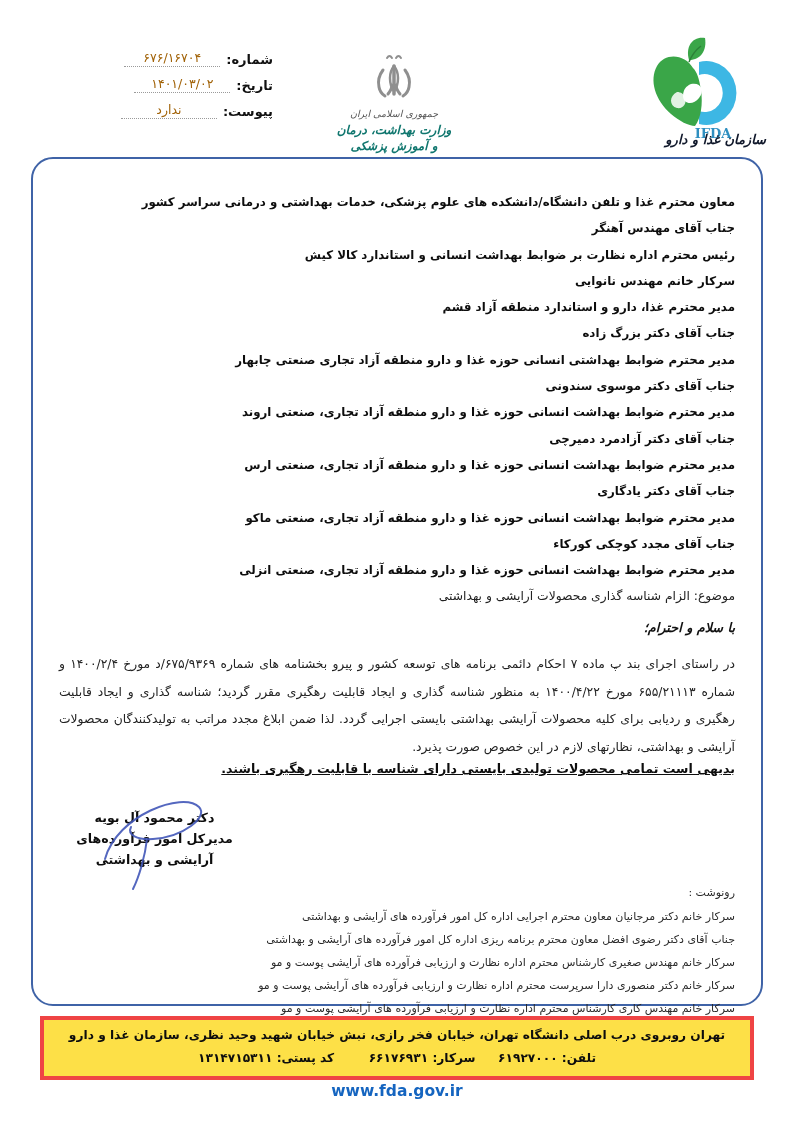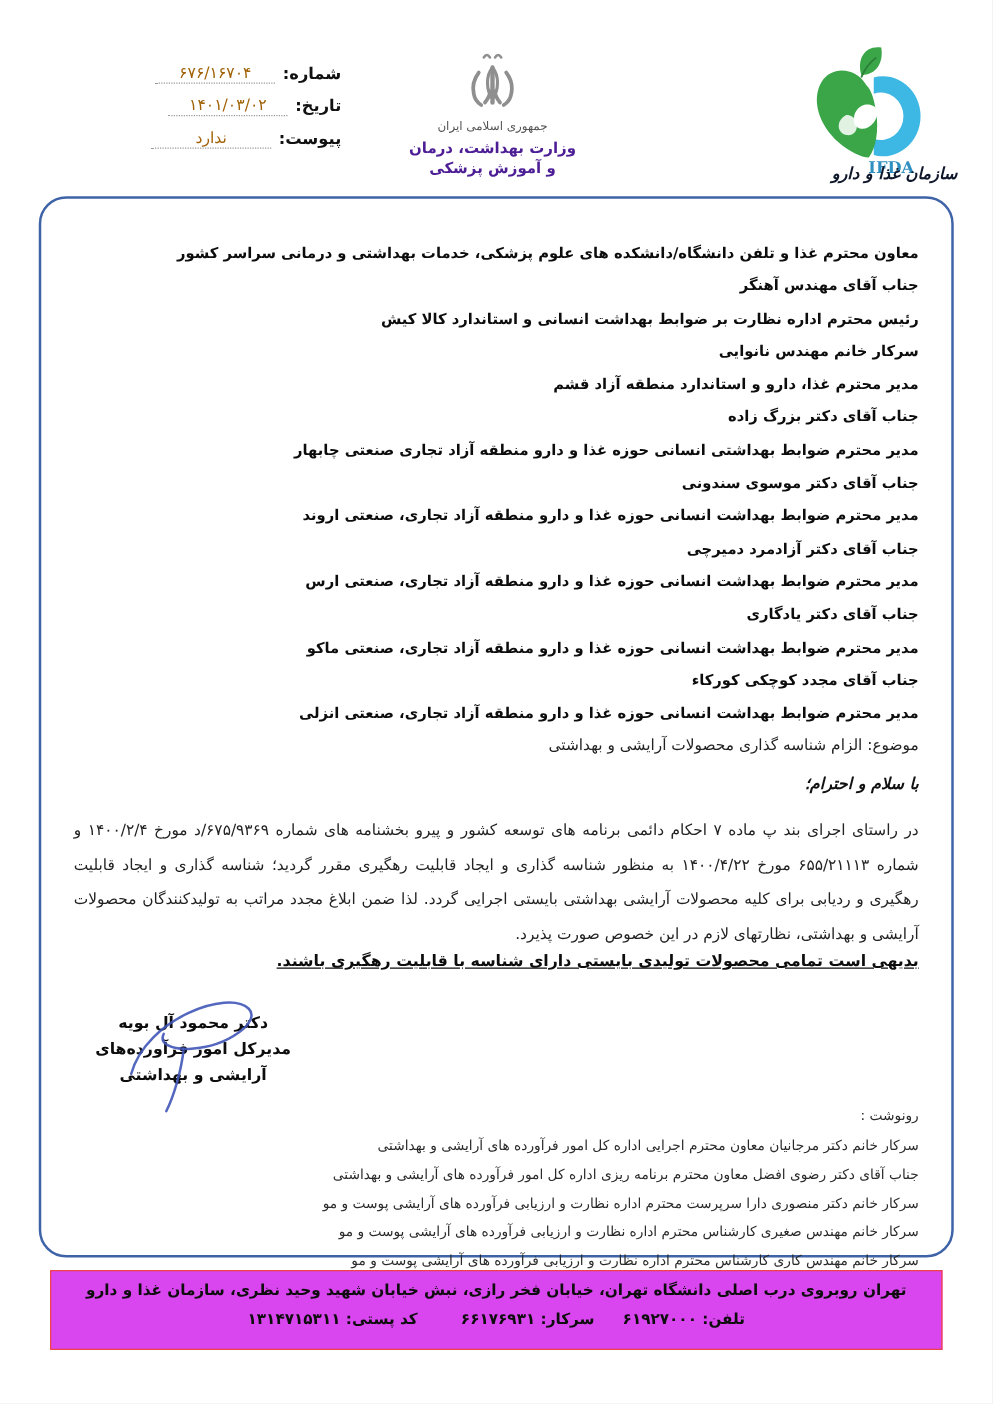--- a/index.html
+++ b/index.html
@@ -20,26 +20,26 @@
     direction:rtl; text-align:right; font-size:13px;
   }
   .meta-row { display:flex; direction:rtl; align-items:flex-end; margin-bottom:9px; }
   .meta-label { font-weight:bold; color:#111; white-space:nowrap; margin-left:6px; }
   .meta-value {
     color:#a16207; border-bottom:1px dotted #9a9a9a;
     min-width:96px; text-align:center; padding:0 4px 1px;
     font-size:12.5px;
   }
   .emblem-block {
-    position:absolute; top:40px; right:330px; width:140px;
-    text-align:center; direction:rtl;
+    position:absolute; top:52px; right:330px; width:140px;
+    text-align:center; direction:rtl;font-style:italic;
   }
   .emblem-svg { display:block; margin:0 auto 2px; }
   .country-name { font-size:9.5px; color:#555; margin-bottom:3px; }
-  .ministry { font-weight:bold; font-size:12px; color:#4c1d95; line-height:16px; }
+  .ministry { font-weight:bold; font-size:12px; color:#0f766e; line-height:16px; }
   .ifda-block {
     position:absolute; top:34px; left:618px; width:150px; text-align:center;
   }
   .ifda-caption {
     font-size:13px; font-weight:bold; font-style:italic;
     margin-top:-14px; text-align:right; padding-right:2px;
     letter-spacing:-0.5px;
   }
   
   .letter-frame {
@@ -82,21 +82,21 @@
   }
   .cc-block {
     position:absolute; top:722px; right:26px; left:26px;
     text-align:right; font-size:11px; line-height:23px;
     color:#2a2a2a; white-space:nowrap;
   }
   .cc-label { margin-bottom:1px; }
   
   .footer-box {
     position:absolute; top:1016px; left:40px; width:714px; height:64px;
-    border:1px solid #ef4444; background:#d946ef;
+    border:4px solid #ef4444; background:#fde047;
     text-align:center;
   }
   .footer-address {
     font-weight:bold; font-size:12.2px; color:#0d0d0d; margin-top:8px;
     white-space:nowrap;
   }
   .footer-contact {
     font-weight:bold; font-size:12.2px; color:#0d0d0d; margin-top:9px;
     direction:rtl;
   }
@@ -193,33 +193,34 @@
       </svg>
       <div>دکتر محمود آل بویه</div>
       <div>مدیرکل امور فرآورده‌های</div>
       <div>آرایشی و بهداشتی</div>
     </div>
 
     <div class="cc-block">
       <div class="cc-label">رونوشت :</div>
       <div>سرکار خانم دکتر مرجانیان معاون محترم اجرایی اداره کل امور فرآورده های آرایشی و بهداشتی</div>
       <div>جناب آقای دکتر رضوی افضل معاون محترم برنامه ریزی اداره کل امور فرآورده های آرایشی و بهداشتی</div>
+      <div>سرکار خانم مهندس صغیری کارشناس محترم اداره نظارت و ارزیابی فرآورده های آرایشی پوست و مو</div>
       <div>سرکار خانم دکتر منصوری دارا سرپرست محترم اداره نظارت و ارزیابی فرآورده های آرایشی پوست و مو</div>
-      <div>سرکار خانم مهندس صغیری کارشناس محترم اداره نظارت و ارزیابی فرآورده های آرایشی پوست و مو</div>
       <div>سرکار خانم مهندس کاری کارشناس محترم اداره نظارت و ارزیابی فرآورده های آرایشی پوست و مو</div>
     </div>
   </div>
 
   <div class="footer-box">
     <div class="footer-address">تهران روبروی درب اصلی دانشگاه تهران، خیابان فخر رازی، نبش خیابان شهید وحید نظری، سازمان غذا و دارو</div>
     <div class="footer-contact">
       <span>تلفن:</span>
       <span>۶۱۹۲۷۰۰۰</span>
       <span class="gap"></span>
       <span>سرکار:</span>
       <span>۶۶۱۷۶۹۳۱</span>
       <span class="biggap"></span>
       <span>کد پستی:</span>
       <span>۱۳۱۴۷۱۵۳۱۱</span>
     </div>
   </div>
+  <div class="website-line" style="color:#1565c0">www.fda.gov.ir</div>
 
 </div>
 
 </body></html>

